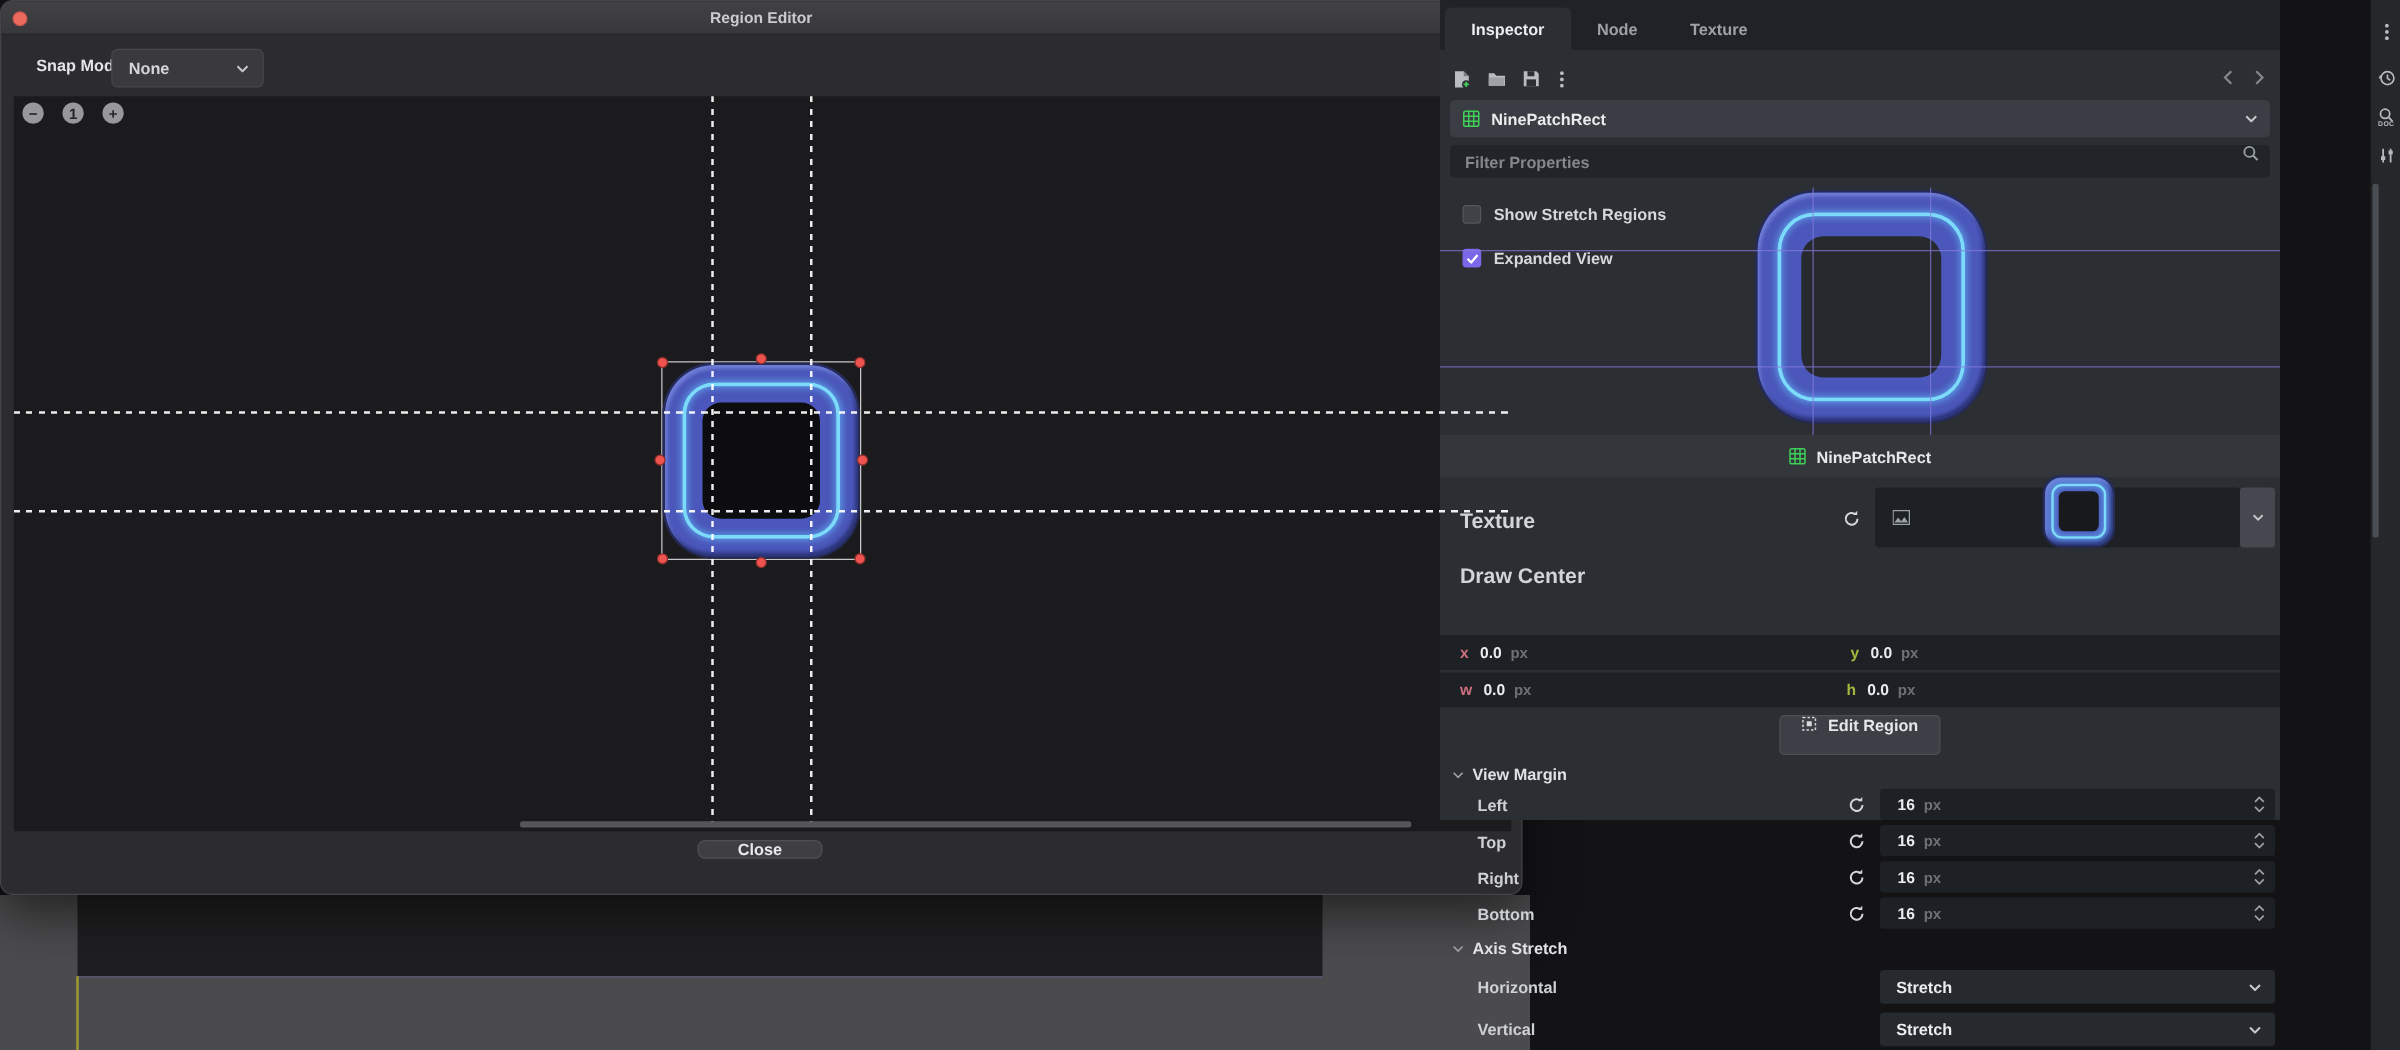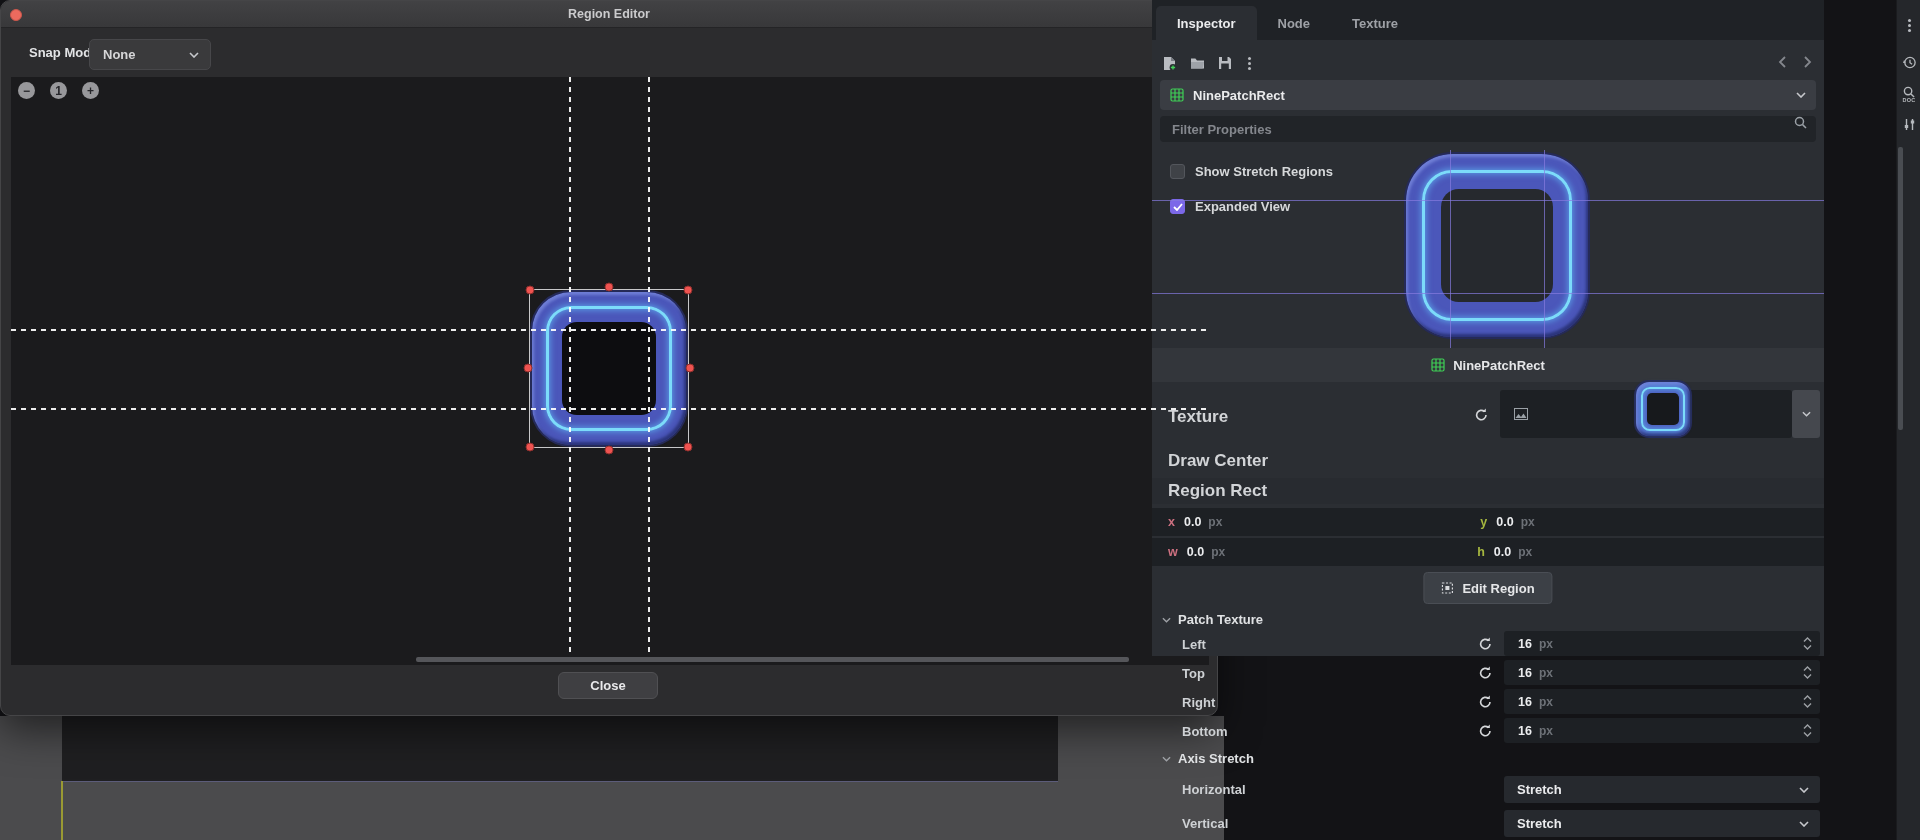--- a/index.html
+++ b/index.html
@@ -13,21 +13,21 @@
   .macdot{position:absolute;left:9px;top:8px;width:12px;height:12px;border-radius:50%;background:#ec6a5e;border:1px solid #c9574c}
   .snaplabel{position:absolute;left:28px;top:44px;font-size:13px;font-weight:700;color:#e3e4e6}
   .dropdown{position:absolute;background:#3a3a3c;border:1px solid #47474a;border-radius:5px;display:flex;align-items:center;justify-content:space-between;padding:0 11px 0 13px;color:#d6d6d8;font-size:13px;font-weight:700}
   .canvas{position:absolute;left:10px;top:76px;width:1198px;height:588px;background:#1b1b1d}
   .zoombtn{position:absolute;width:17px;height:17px;border-radius:50%;background:#98989b;color:#26262a;font-size:12px;font-weight:700;display:flex;align-items:center;justify-content:center;line-height:1}
   .dashv{position:absolute;width:2px;background:repeating-linear-gradient(180deg,rgba(255,255,255,.92) 0 5px,transparent 5px 10px);z-index:3}
   .dashh{position:absolute;height:2px;background:repeating-linear-gradient(90deg,rgba(255,255,255,.92) 0 5px,transparent 5px 10px);z-index:3}
   .tex-rect{position:absolute;outline:1px solid rgba(230,230,232,.85);z-index:2}
   .hdl{position:absolute;width:9px;height:9px;border-radius:50%;background:#ef5350;border:1px solid #8e2f2c;transform:translate(-50%,-50%);z-index:5}
   .hscroll{position:absolute;height:5px;background:#55565a;border-radius:2px;z-index:4}
-  .closebtn{position:absolute;width:100px;height:27px;background:#3f3f42;border:1px solid #505053;border-radius:6px;color:#e9e9eb;font-size:13px;font-weight:700;display:flex;align-items:center;justify-content:center}
+  .closebtn{position:absolute;width:100px;height:15px;background:#3f3f42;border:1px solid #505053;border-radius:6px;color:#e9e9eb;font-size:13px;font-weight:700;display:flex;align-items:center;justify-content:center}
 
   
   .np{position:absolute;border-radius:26%;border:2px solid #252a58;background:#4b57ba;box-shadow:inset 2px 3px 3px rgba(165,185,255,.4),inset -2px -3px 3px rgba(12,18,60,.5)}
   .npline{position:absolute;inset:9%;border-radius:20%;border:3px solid #7cdbfa;box-shadow:0 0 6px 1px rgba(100,195,255,.65),inset 0 0 6px 1px rgba(100,195,255,.65)}
   .npcore{position:absolute;inset:11%;border-radius:16%;background:var(--core,#0e0f13)}
 
   
   .bg-gray{position:absolute;left:0;top:716px;width:1224px;height:124px;background:#4b4b4d}
   .bg-viewport{position:absolute;left:62px;top:716px;width:996px;height:65px;background:#1f1f21}
   .bg-edge{position:absolute;left:62px;top:781px;width:996px;height:1px;background:#5c5c7a}
@@ -58,21 +58,21 @@
   .field{position:absolute;background:#1d2024;border-radius:3px;display:flex;align-items:center;padding:0 8px 0 14px}
   .ddbtn{position:absolute;background:#45484e;border-radius:3px;display:flex;align-items:center;justify-content:center}
   .ddfield{position:absolute;background:#26292e;border-radius:3px;display:flex;align-items:center;justify-content:space-between;padding:0 11px 0 13px}
   .val{color:#ebecee;font-weight:700;font-size:12.5px}
   .unit{color:#6d7177;font-weight:700;font-size:12px;margin-left:7px}
   .axis-key{font-weight:700;font-size:12.5px;margin-right:9px}
   .rr-row{position:absolute;left:0;width:672px;height:28px;background:#1d2024;display:flex;align-items:center}
   .section-head{position:absolute;display:flex;align-items:center;gap:7px}
   .section-title{font-size:13px;font-weight:700;color:#e0e2e4}
   .marg-label{font-size:13px;font-weight:700;color:#ced1d4}
-  .editbtn{position:absolute;left:50%;transform:translateX(-50%);top:572px;height:32px;padding:0 17px;background:#3c4046;border:1px solid #4a4e55;border-radius:4px;display:flex;align-items:center;gap:9px;color:#e6e7e9;font-size:13px;font-weight:700}
+  .editbtn{position:absolute;left:50%;transform:translateX(-50%);top:572px;height:32px;padding:0 17px;background:#3c4046;border:1px solid #4a4e55;border-radius:4px;display:flex;gap:9px;color:#e6e7e9;font-size:13px;font-weight:700}
   .reseticon{position:absolute;width:15px;height:15px}
 
   
   .dock{position:absolute;left:1896px;top:0;width:24px;height:840px;background:#25272b;border-left:1px solid #1a1b1e}
   .dock-item{position:absolute;left:0;width:24px;display:flex;flex-direction:column;align-items:center;justify-content:center}
   .dock-scroll{position:absolute;left:1px;top:147px;width:5px;height:283px;background:#4a4d52;border-radius:2px}
   .doc-text{font-size:5.5px;font-weight:700;color:#b6b9bd;letter-spacing:.3px;margin-top:-1px}
 </style>
 </head>
 <body>
@@ -254,23 +254,20 @@
     </div>
   </div>
   <div class="ddbtn" style="left:640px;top:390px;width:28px;height:48px">
     <svg width="9" height="6" viewBox="0 0 10 6">
         <path d="M1 1l4 4 4-4" stroke="#c6c8cc" fill="none" stroke-width="1.6"></path>
       </svg>
   </div>
 
   <span class="prop-label" style="left:16px;top:451px">Draw Center</span>
 
-  <div style="position:absolute;left:0;top:478px;width:672px;height:26px;background:#282b30;display:flex;align-items:center;padding-left:16px">
-    <span class="prop-label" style="position:static">Region Rect</span>
-  </div>
   <div class="rr-row" style="top:508px">
     <span class="axis-key" style="color:#cd7080;margin-left:16px">x</span>
     <span class="val">0.0</span>
     <span class="unit">px</span>
     <span class="axis-key" style="color:#a6b73f;margin-left:258px">y</span>
     <span class="val">0.0</span>
     <span class="unit">px</span>
   </div>
   <div class="rr-row" style="top:538px">
     <span class="axis-key" style="color:#cd7080;margin-left:16px">w</span>
@@ -286,21 +283,21 @@
         <rect x="1" y="1" width="10" height="10" fill="none" stroke="#d8dadd" stroke-width="1.2" stroke-dasharray="2 1.6"></rect>
         <rect x="4" y="4" width="4" height="4" fill="#d8dadd"></rect>
       </svg>
     <span>Edit Region</span>
   </div>
 
   <div class="section-head" style="left:10px;top:612px">
     <svg width="9" height="6" viewBox="0 0 10 6">
         <path d="M1 1l4 4 4-4" stroke="#9ea1a6" fill="none" stroke-width="1.5"></path>
       </svg>
-    <span class="section-title">Patch Texture</span>
+    <span class="section-title">View Margin</span>
   </div>
 
   <span class="marg-label" style="position:absolute;left:30px;top:637px">Left</span>
   <svg class="reseticon" style="left:326px;top:636px" viewBox="0 0 15 15">
       <path d="M12 8a4.7 4.7 0 1 1-1.5-3.4" stroke="#d5d7da" fill="none" stroke-width="1.6"></path>
       <path d="M11.8 1.6v3.4H8.4z" fill="#d5d7da"></path>
     </svg>
   <div class="field" style="left:352px;top:631px;width:316px;height:25px">
     <span class="val">16</span>
     <span class="unit">px</span>

